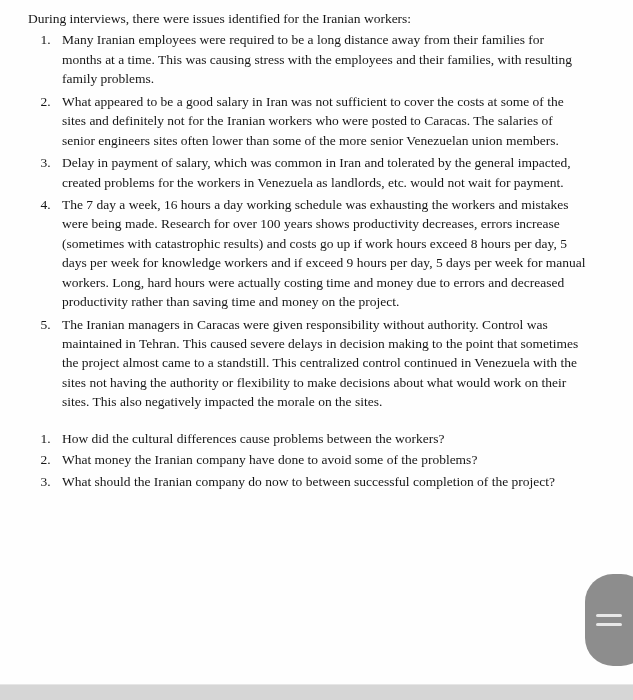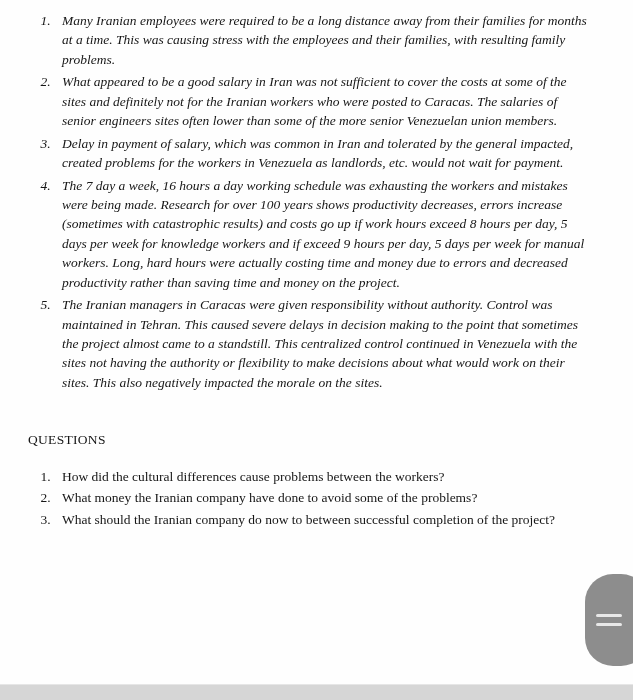--- a/index.html
+++ b/index.html
@@ -20,21 +20,20 @@
     padding: 9px 46px 0 28px;
     font-size: 13.5px;
     line-height: 1.44;
   }
   .intro {
     margin: 0 0 2px 0;
   }
   ol.doc-list {
     margin: 2px 0 0 0;
     padding-left: 26px;
-    font-style: italic;
   }
   ol.doc-list > li {
     padding-left: 8px;
     margin-bottom: 3px;
   }
   .questions-heading {
     margin: 38px 0 0 0;
     font-size: 13.5px;
     font-weight: normal;
     letter-spacing: 0.3px;
@@ -82,30 +81,30 @@
     background: #d6d6d6;
     border-top: 1px solid #e6e6e6;
   }
 </style>
 </head>
 <body>
 
 <div class="page">
   <div class="content">
 
+    <p class="intro">During interviews, there were issues identified for the Iranian workers:</p>
 
     <ol class="doc-list">
       <li>Many Iranian employees were required to be a long distance away from their families for months at a time.  This was causing stress with the employees and their families, with resulting family problems.</li>
       <li>What appeared to be a good salary in Iran was not sufficient to cover the costs at some of the sites and definitely not for the Iranian workers who were posted to Caracas.  The salaries of senior engineers sites often lower than some of the more senior Venezuelan union members.</li>
       <li>Delay in payment of salary, which was common in Iran and tolerated by the general impacted, created problems for the workers in Venezuela as landlords, etc. would not wait for payment.</li>
       <li>The 7 day a week, 16 hours a day working schedule was exhausting the workers and mistakes were being made.  Research for over 100 years shows productivity decreases, errors increase (sometimes with catastrophic results) and costs go up if work hours exceed 8 hours per day, 5 days per week for knowledge workers and if exceed 9 hours per day, 5 days per week for manual workers.  Long, hard hours were actually costing time and money due to errors and decreased productivity rather than saving time and money on the project.</li>
       <li>The Iranian managers in Caracas were given responsibility without authority.  Control was maintained in Tehran.  This caused severe delays in decision making to the point that sometimes the project almost came to a standstill.  This centralized control continued in Venezuela with the sites not having the authority or flexibility to make decisions about what would work on their sites.  This also negatively impacted the morale on the sites.</li>
     </ol>
 
-    <h2 class="questions-heading">QUESTIONS</h2>
 
     <ol class="questions-list">
       <li>How did the cultural differences cause problems between the workers?</li>
       <li>What money the Iranian company have done to avoid some of the problems?</li>
       <li>What should the Iranian company do now to between successful completion of the project?</li>
     </ol>
 
   </div>
 
   <div class="scroll-handle">

